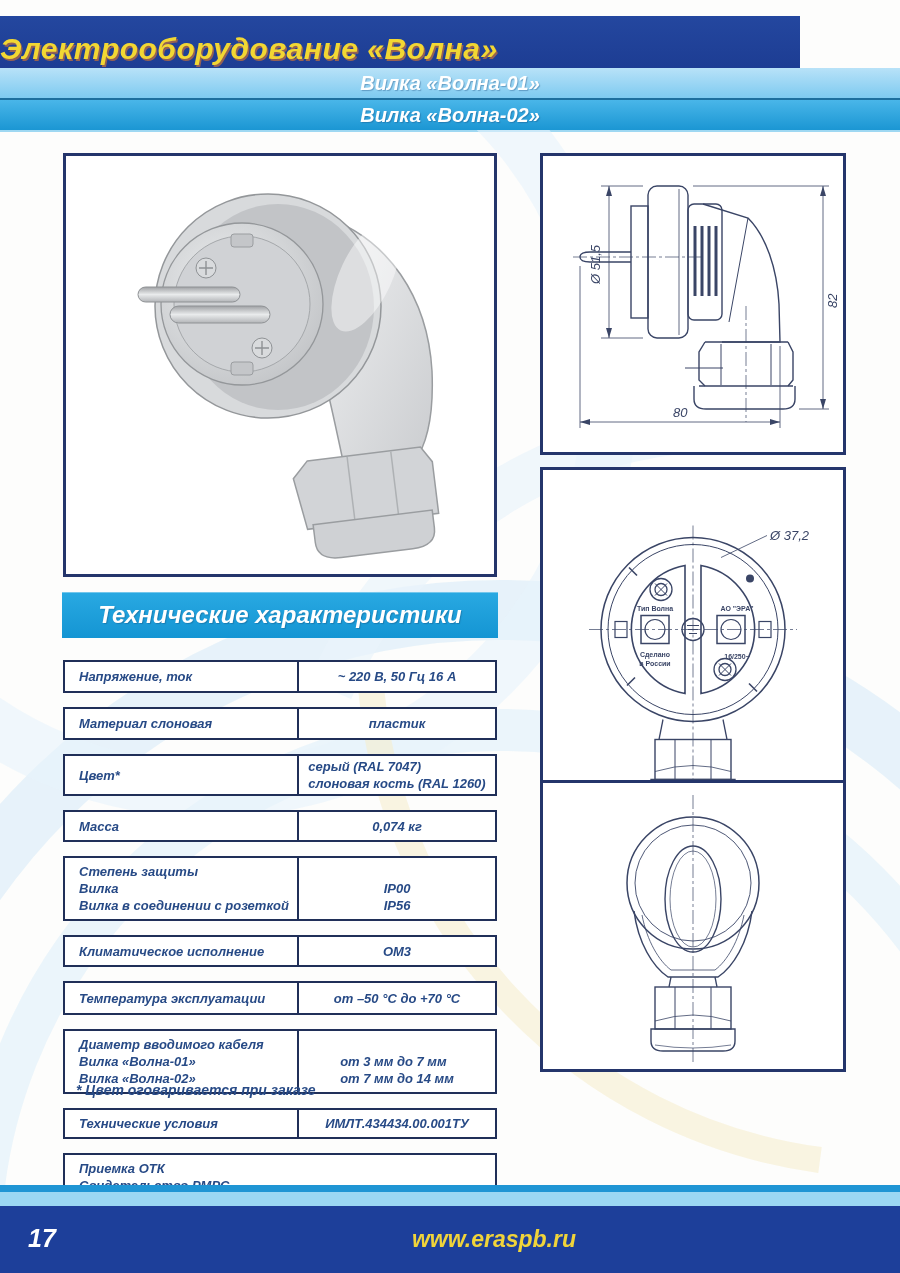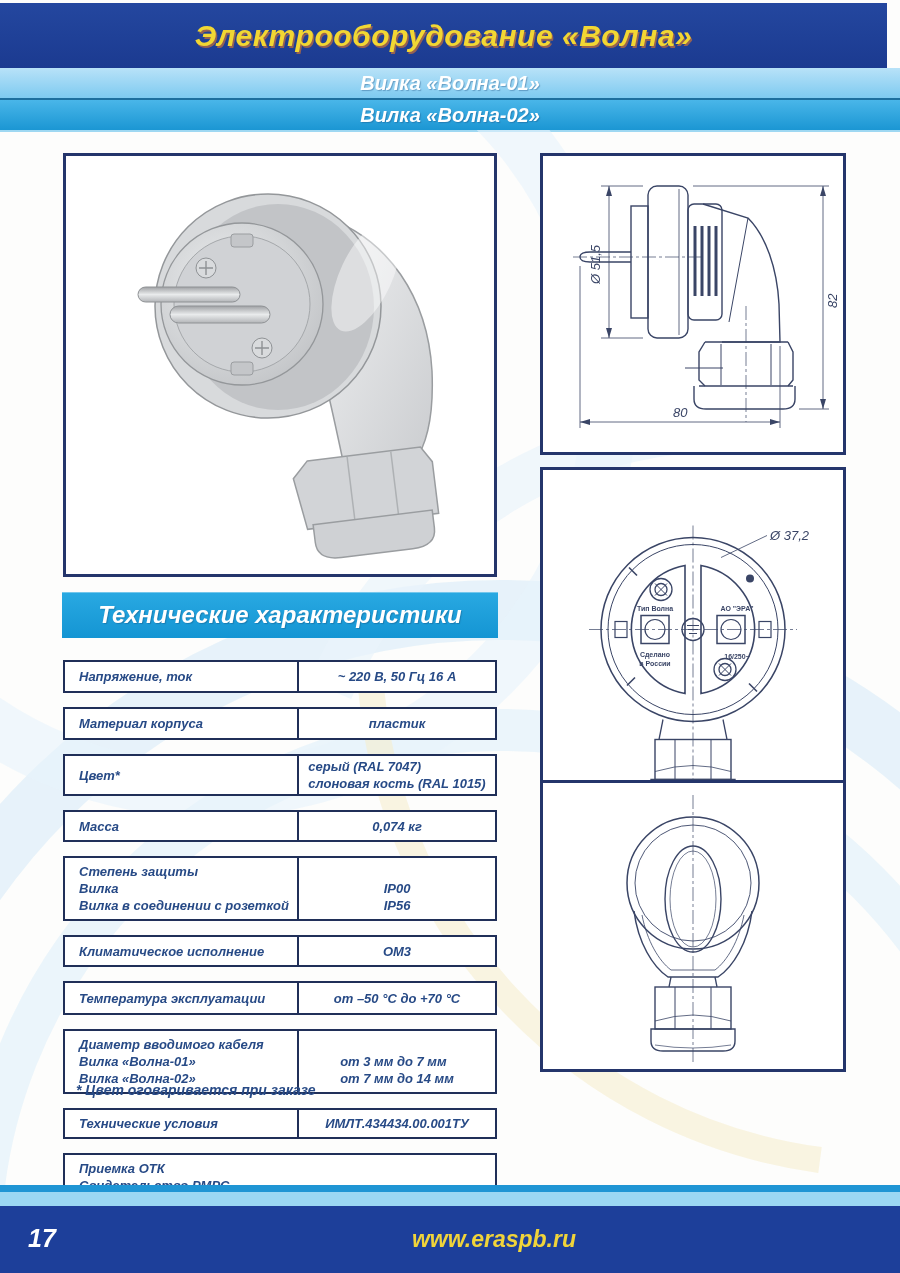--- a/index.html
+++ b/index.html
@@ -1,20 +1,20 @@
 <!DOCTYPE html>
 <html><head>
 <meta charset="utf-8">
 <style>
   html,body{margin:0;padding:0;background:#e8e8e8;}
   .page{position:relative;width:900px;height:1273px;background:#fdfdfc;overflow:hidden;
         font-family:"Liberation Sans",sans-serif;}
   
-  .hdr{position:absolute;left:0;top:3px;width:887px;height:66px;
-       background:linear-gradient(#24479f,#1b3a90);display:flex;align-items:center;justify-content:center;
+  .hdr{position:absolute;left:0;top:16px;width:800px;height:66px;
+       background:linear-gradient(#24479f,#1b3a90);display:flex;align-items:center;
        border-bottom:2px solid #bfe3f6;}
   .hdr-title{font-size:30px;font-style:italic;font-weight:bold;color:#f2d733;
        text-shadow:1.5px 1.5px 0 rgba(190,110,60,.75);letter-spacing:.5px;}
   .band1{position:absolute;left:0;top:68px;width:900px;height:30px;
        background:linear-gradient(#b8e2f8,#7ecaf0);display:flex;align-items:center;justify-content:center;
        border-bottom:2px solid #1d6f9e;}
   .band2{position:absolute;left:0;top:100px;width:900px;height:30px;
        background:linear-gradient(#49b6e9,#1b96d3);display:flex;align-items:center;justify-content:center;
        border-bottom:2px solid #9fd8f2;}
   .band-txt{font-size:20px;font-style:italic;font-weight:bold;color:#ffffff;
@@ -268,27 +268,27 @@
   <div class="tech-banner">
     <span>Технические характеристики</span>
   </div>
 
   <div class="spec-table">
     <div class="trow h33">
       <div class="tcell lbl">Напряжение, ток</div>
       <div class="tcell val">~ 220 В, 50 Гц 16 А</div>
     </div>
     <div class="trow h33">
-      <div class="tcell lbl">Материал корпуса</div>
+      <div class="tcell lbl">Материал слоновая</div>
       <div class="tcell val">пластик</div>
     </div>
     <div class="trow h34">
       <div class="tcell lbl">Цвет*</div>
       <div class="tcell val">серый (RAL 7047)
-слоновая кость (RAL 1015)</div>
+слоновая кость (RAL 1260)</div>
     </div>
     <div class="trow h32">
       <div class="tcell lbl">Масса</div>
       <div class="tcell val">0,074 кг</div>
     </div>
     <div class="trow h60">
       <div class="tcell lbl">Степень защиты
 Вилка
 Вилка в соединении с розеткой</div>
       <div class="tcell val">

